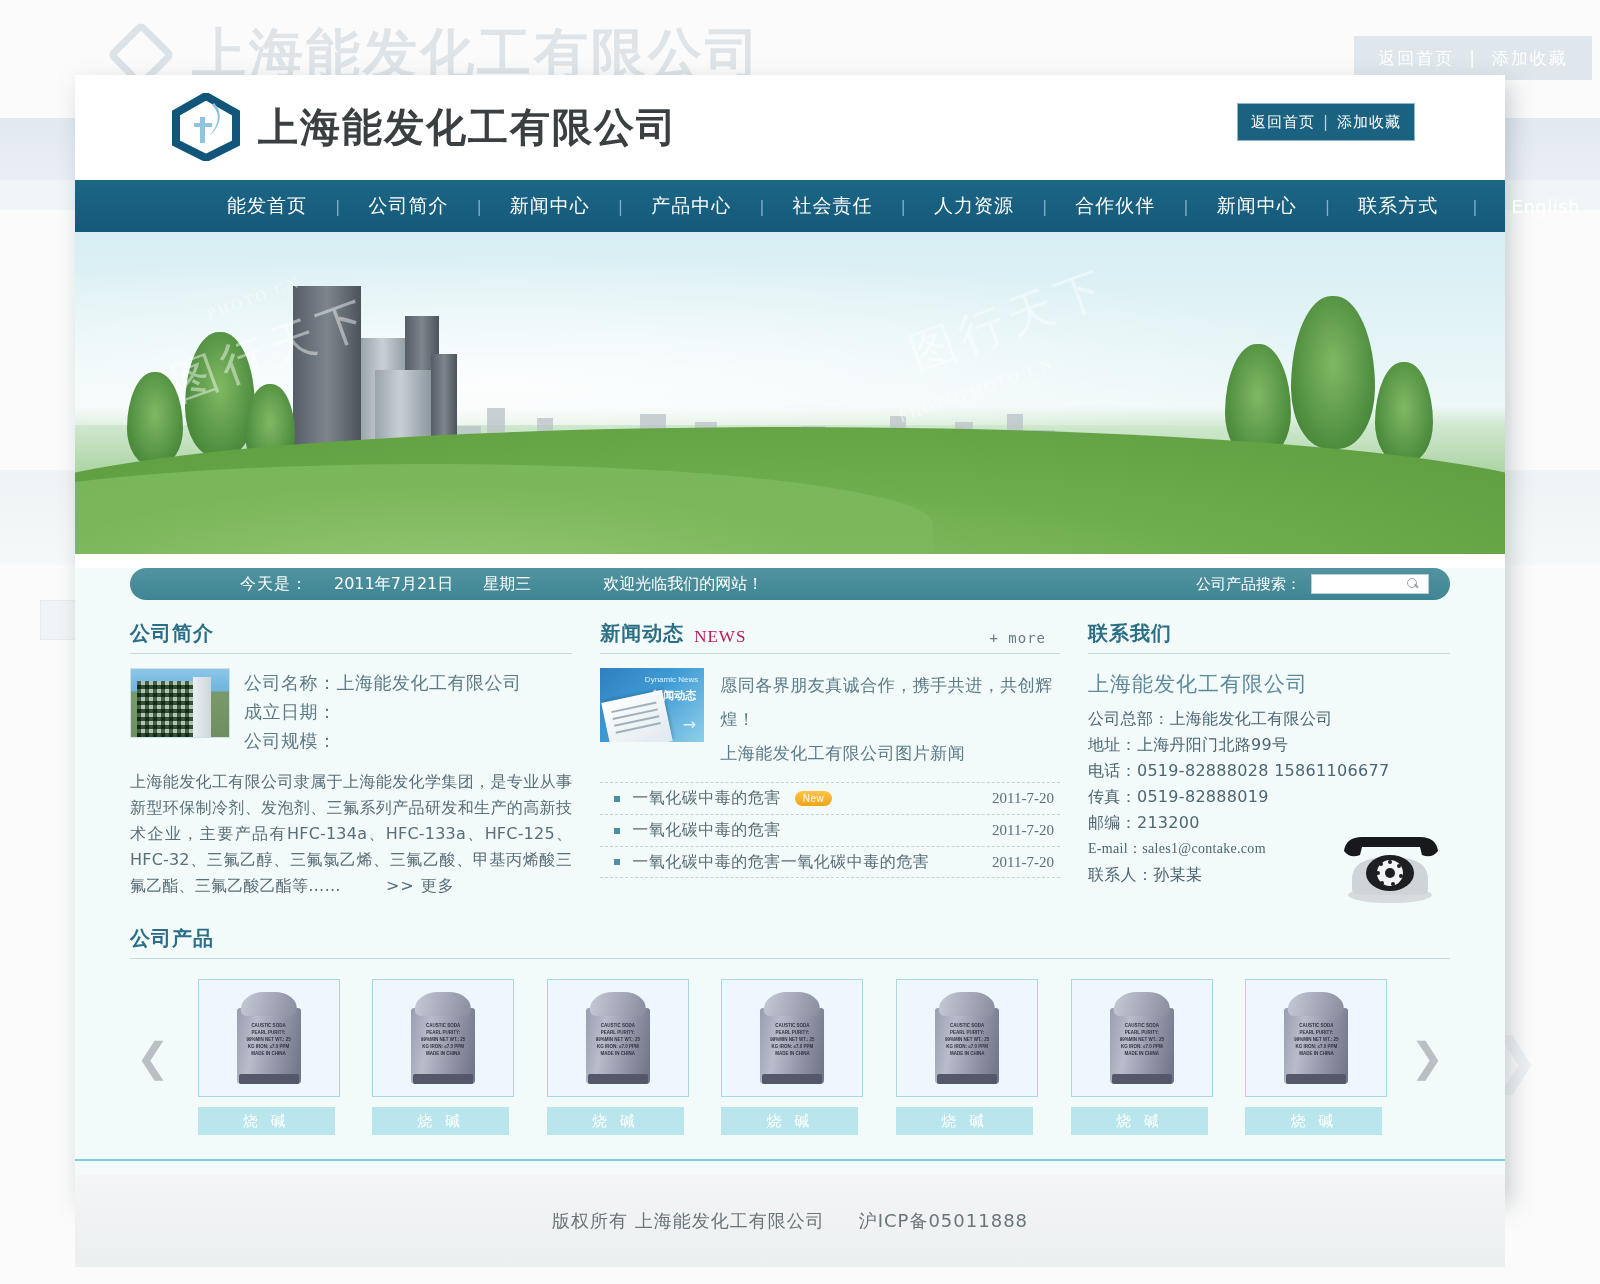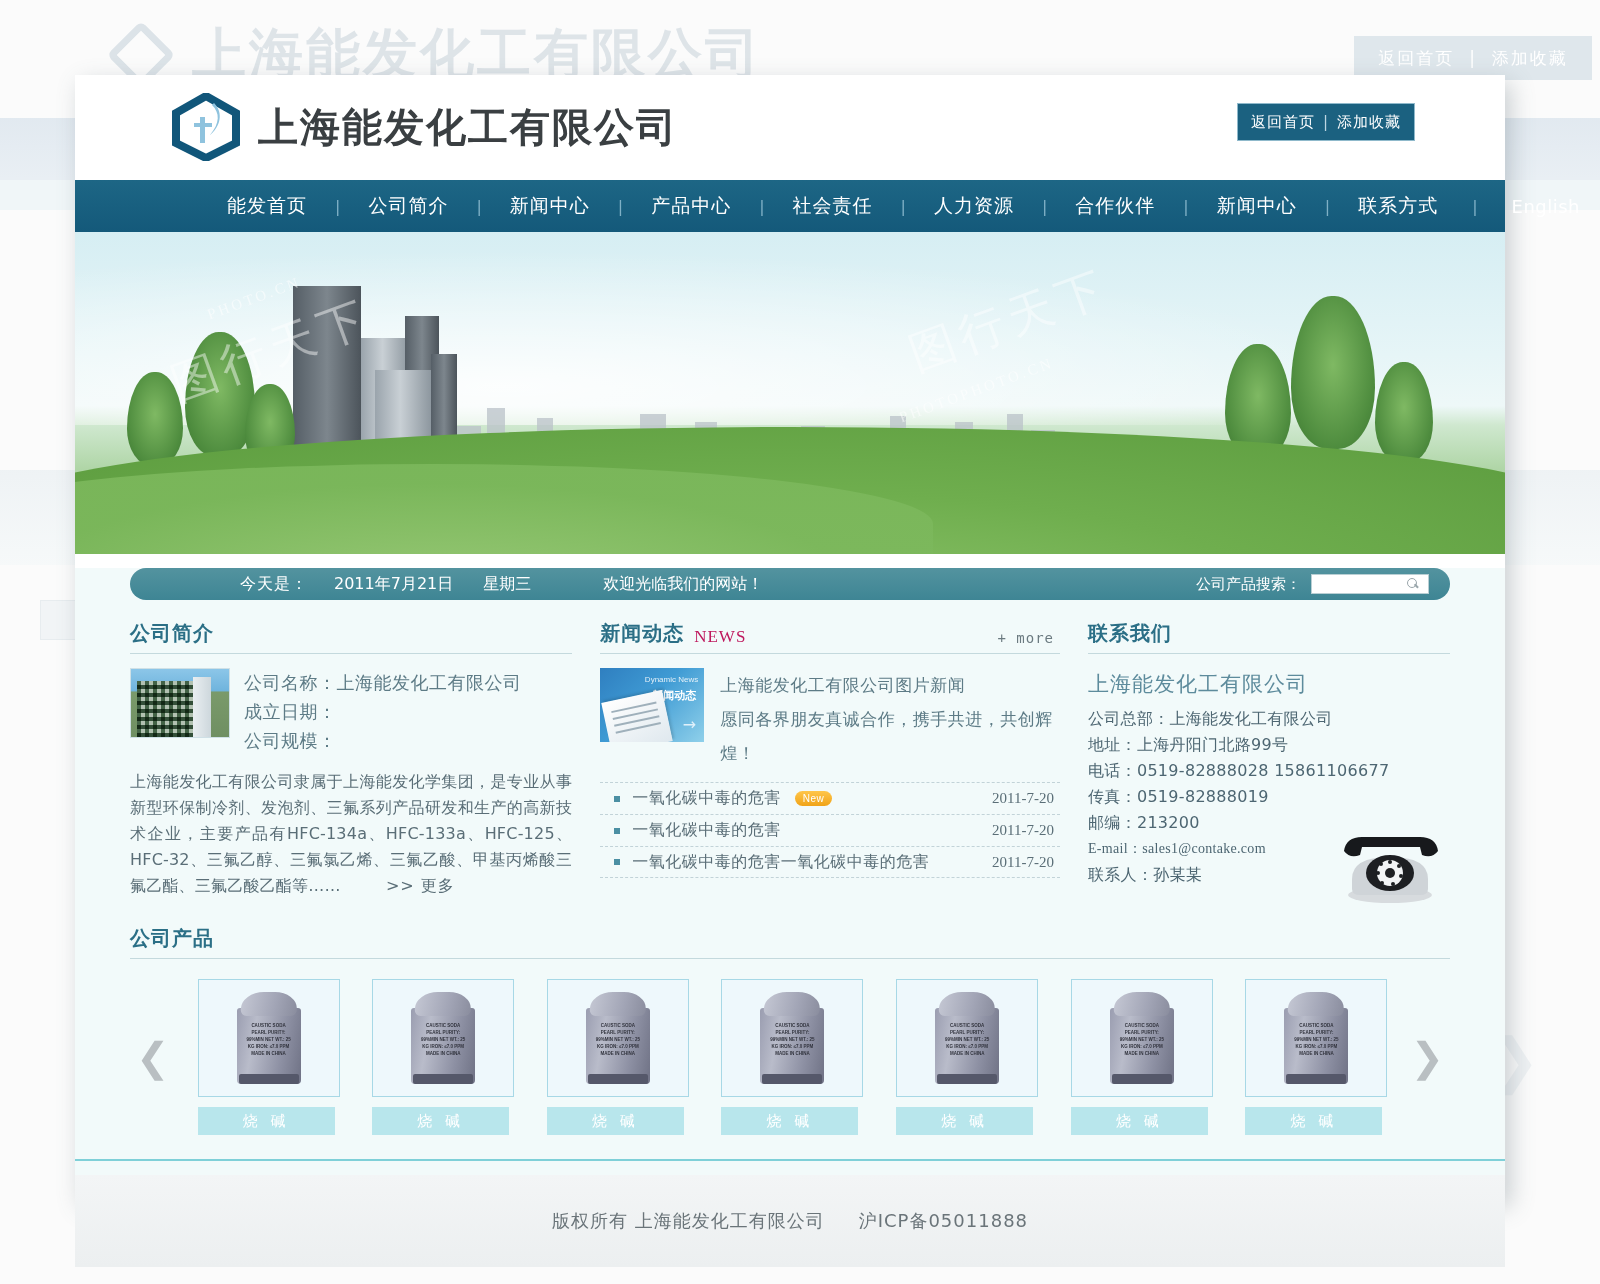--- a/index.html
+++ b/index.html
@@ -158,21 +158,21 @@
   .col-contact { width: 370px; margin-left: 28px; }
 
   .sec-head {
     display: flex; align-items: flex-end; padding-bottom: 6px;
     border-bottom: 1px solid #c4d9dd; position: relative;
   }
   .sec-title { font-size: 20px; font-weight: bold; color: #2b6f86; letter-spacing: 1px; }
   .sec-sub { font-size: 17px; color: #be185d; margin-left: 10px;
              font-family: "Liberation Serif", serif; letter-spacing: 1px; }
   .more-link {
-    position: absolute; right: 6px; bottom: 7px; font-size: 14px; color: #6b7a80;
+    position: absolute; right: 14px; bottom: 7px; font-size: 14px; color: #6b7a80;
     text-decoration: none; letter-spacing: 1px; font-family: "DejaVu Sans Mono", monospace;
   }
 
   .about-top { display: flex; margin-top: 14px; }
   .about-thumb {
     width: 100px; height: 70px; flex: none;
     background: linear-gradient(180deg,#8cc6e8 0%, #6fb4dd 32%, #7a9a6b 34%, #6f8f62 100%);
     position: relative; overflow: hidden; border: 1px solid #cfe0e6;
   }
   .about-thumb .tower {
@@ -470,22 +470,22 @@
           <a href="#" class="more-link">+ more</a>
         </div>
         <div class="news-top">
           <div class="news-thumb">
             <div class="lbl-en">Dynamic News</div>
             <div class="lbl-cn">新闻动态</div>
             <div class="sheet"></div>
             <div class="arrow">→</div>
           </div>
           <div class="news-head-text">
+            <div>愿同各界朋友真诚合作，携手共进，共创辉煌！</div>
             <div>上海能发化工有限公司图片新闻</div>
-            <div>愿同各界朋友真诚合作，携手共进，共创辉煌！</div>
           </div>
         </div>
         <div class="news-list">
           <div class="news-row">
             <span class="bullet"></span>
             <a href="#" class="title">一氧化碳中毒的危害</a>
             <span class="badge">New</span>
             <span class="date">2011-7-20</span>
           </div>
           <div class="news-row">

